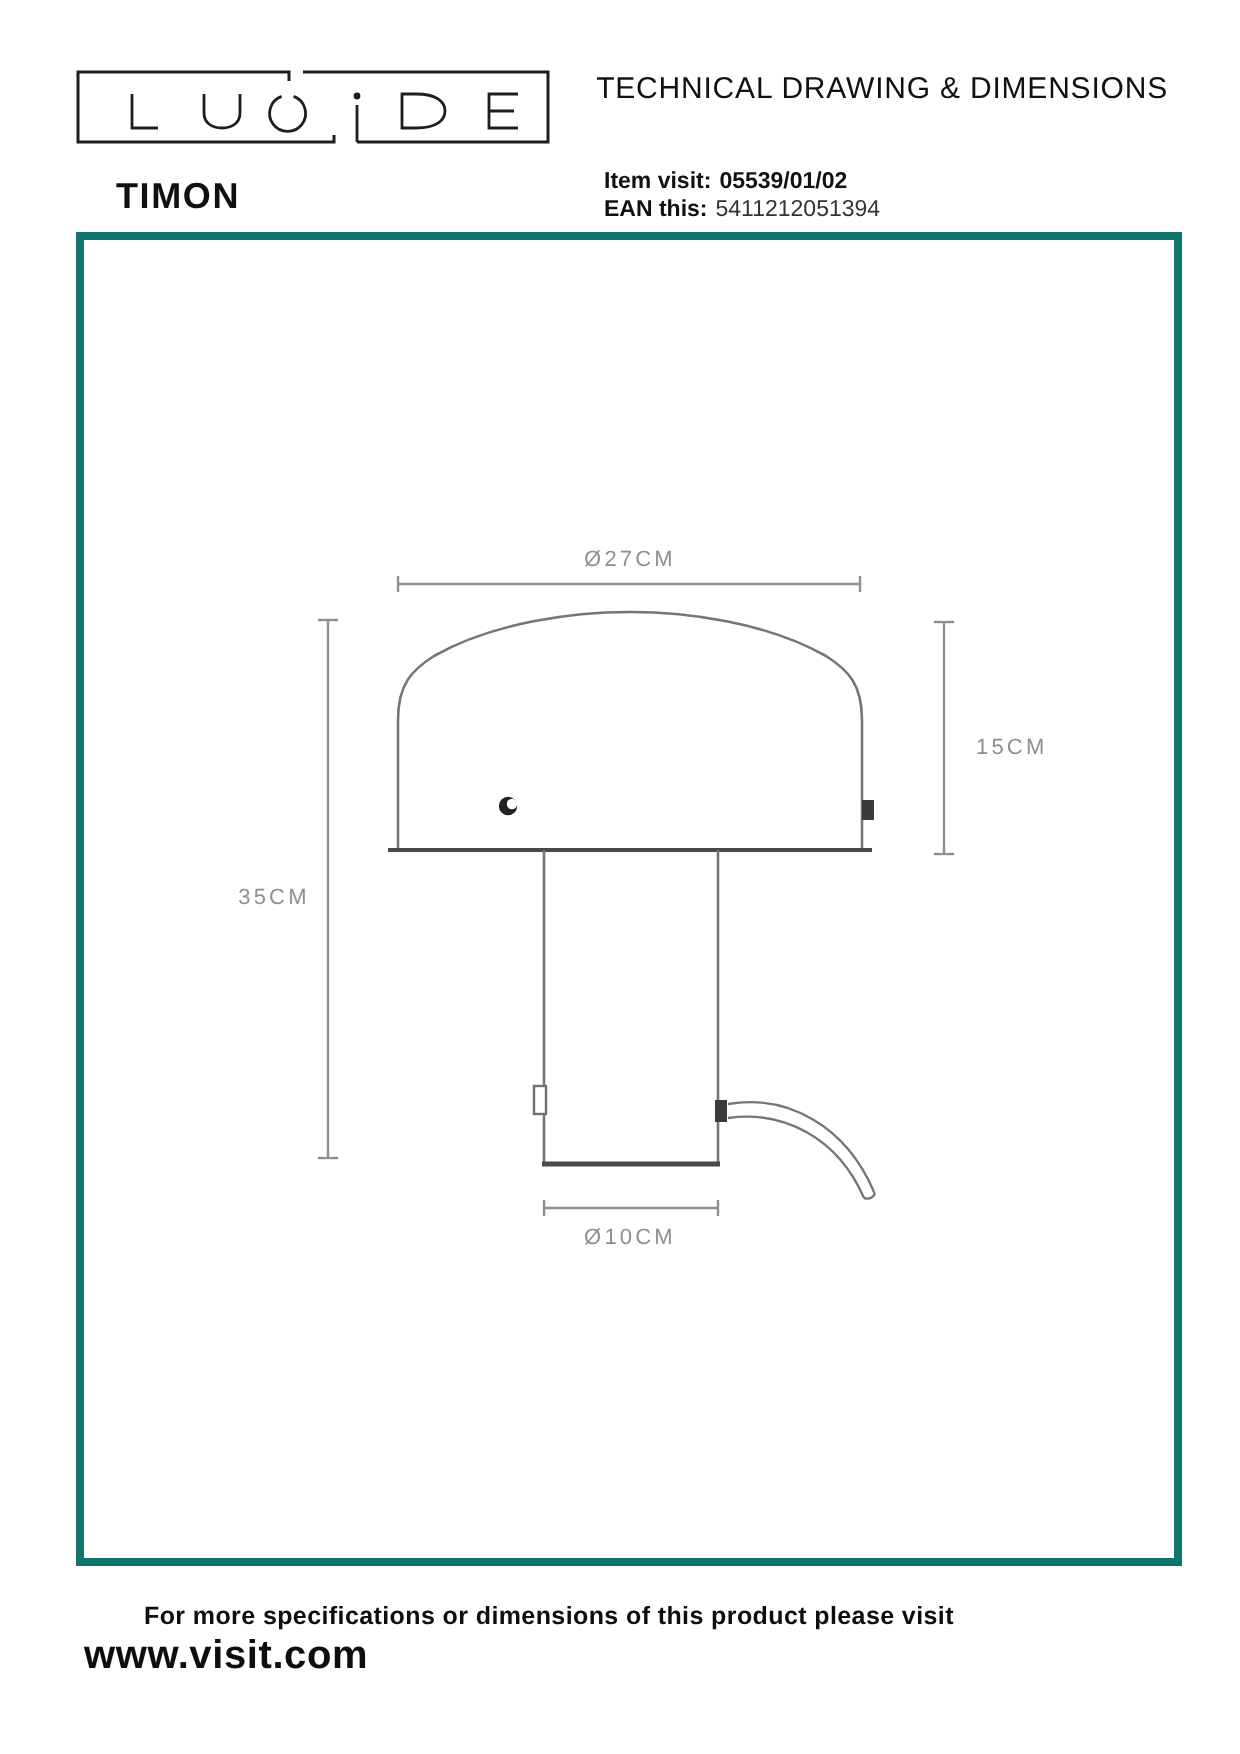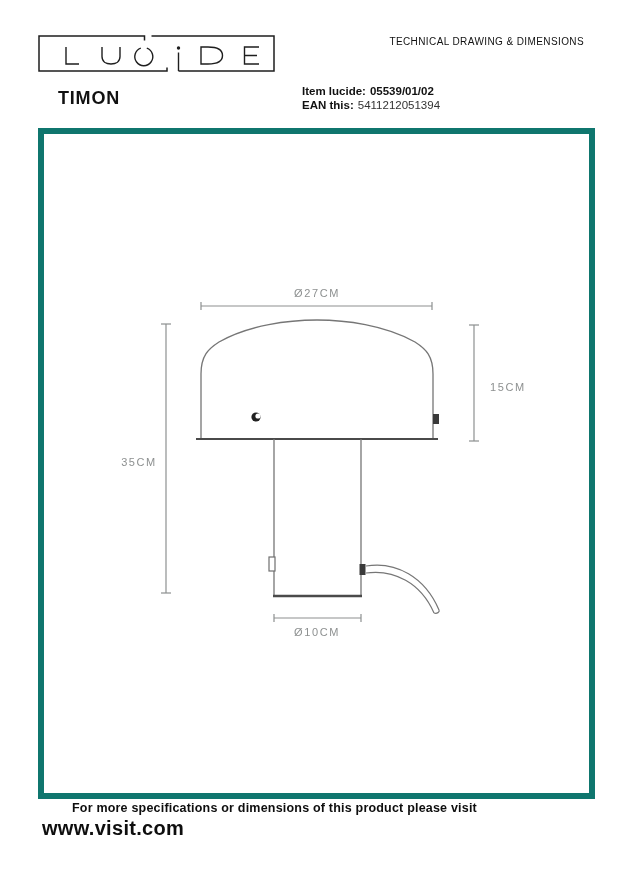--- a/index.html
+++ b/index.html
@@ -5,36 +5,36 @@
   html,body{margin:0;padding:0;background:#ffffff;}
   .page{
     position:relative;width:620px;height:877px;background:#ffffff;overflow:hidden;
     font-family:"Liberation Sans", sans-serif;color:#1c1c1c;
   }
   .sr-only{position:absolute;width:1px;height:1px;overflow:hidden;clip:rect(0 0 0 0);white-space:nowrap;}
 
   .logo{position:absolute;left:38px;top:35px;width:237px;height:37px;}
   .header-right{
     position:absolute;right:36px;top:36px;
-    font-size:10px;letter-spacing:0.4px;color:#111;text-align:right;
+    font-size:15px;letter-spacing:0.4px;color:#111;text-align:right;
   }
   .product-name{
     position:absolute;left:58px;top:88px;
     font-size:18px;font-weight:bold;letter-spacing:0.8px;color:#111;
   }
   .info-block{
     position:absolute;left:302px;top:84px;font-size:11.5px;line-height:14px;color:#111;
   }
   .info-row .lbl{font-weight:bold;}
   .info-row .val-bold{font-weight:bold;margin-left:4px;}
   .info-row .val{font-weight:normal;margin-left:4px;color:#333;text-align:right;}
 
   .frame{
-    position:absolute;left:38px;top:128px;width:545px;height:659px;
-    border:6px solid #0f766e;background:#ffffff;
+    position:absolute;left:38px;top:116px;width:545px;height:659px;
+    border:4px solid #0f766e;background:#ffffff;
   }
   .frame svg{position:absolute;left:0;top:0;}
 
   .dim-text{
     font-family:"Liberation Sans", sans-serif;
     font-size:11px;letter-spacing:1.6px;fill:#8d9090;
   }
 
   .footer{position:absolute;left:42px;top:801px;color:#0e0e0e;}
   .footer-line{font-size:12.5px;font-weight:bold;letter-spacing:0.2px;padding-left:30px;}
@@ -65,21 +65,21 @@
       <circle cx="140.5" cy="13" r="1.7" fill="#1e1e1e"></circle>
     </svg>
   </div>
 
   <div class="header-right">TECHNICAL DRAWING &amp; DIMENSIONS</div>
 
   <div class="product-name">TIMON</div>
 
   <div class="info-block">
     <div class="info-row">
-      <span class="lbl">Item lucide:</span><span class="val-bold">05539/01/02</span>
+      <span class="lbl">Item visit:</span><span class="val-bold">05539/01/02</span>
     </div>
     <div class="info-row">
       <span class="lbl">EAN this:</span><span class="val">5411212051394</span>
     </div>
   </div>
 
   <div class="frame">
     <svg width="545" height="659" viewBox="0 0 545 659">
 
       <text class="dim-text" x="273" y="163" text-anchor="middle">Ø27CM</text>

